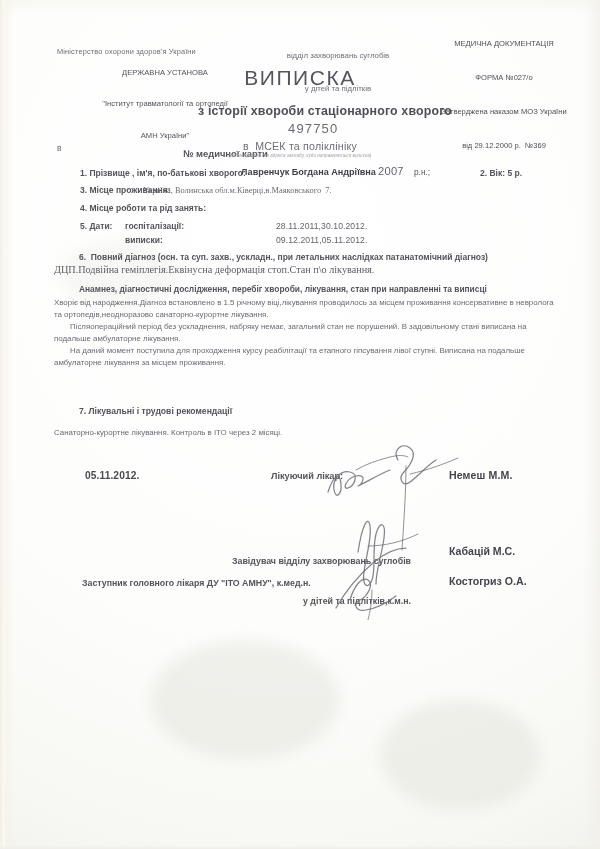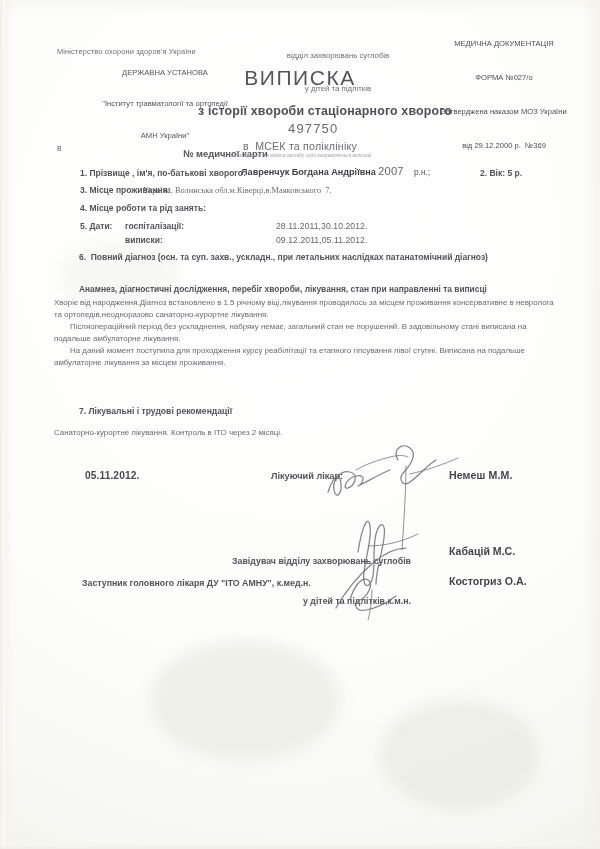--- a/index.html
+++ b/index.html
@@ -334,20 +334,21 @@
     <div class="t sans b f-work-label ink">4. Місце роботи та рід занять:</div>
 
     <div class="t sans b f-dates-label ink">5. Дати:</div>
     <div class="t sans b f-hosp-label ink">госпіталізації:</div>
     <div class="t sans f-hosp-value">28.11.2011,30.10.2012.</div>
     <div class="t sans b f-disch-label ink">виписки:</div>
     <div class="t sans f-disch-value">09.12.2011,05.11.2012.</div>
 
     <div class="t sans b sec6 ink">6.  Повний діагноз (осн. та суп. захв., ускладн., при летальних наслідках патанатомічний діагноз)</div>
 
+    <div class="t serif diag-text">ДЦП.Подвійна геміплегія.Еквінусна деформація стоп.Стан п\о лікування.</div>
 
     <div class="t sans b anam-head ink">Анамнез, діагностичні дослідження, перебіг хвороби, лікування, стан при направленні та виписці</div>
 
     <div class="t sans body-text">
       <p>Хворіє від народження.Діагноз встановлено в 1.5 річному віці,лікування проводилось за місцем проживання консервативне в невролога та ортопедів,неодноразово санаторно-курортне лікування.</p>
       <p class="ind">Післяопераційний період без ускладнення, набряку немає, загальний стан не порушений. В задовільному стані виписана на подальше амбулаторне лікування.</p>
       <p class="ind">На даний момент поступила для проходження курсу реабілітації та етапного гіпсування лівої ступні. Виписана на подальше амбулаторне лікування за місцем проживання.</p>
     </div>
 
     <div class="t sans b sec7 ink">7. Лікувальні і трудові рекомендації</div>

